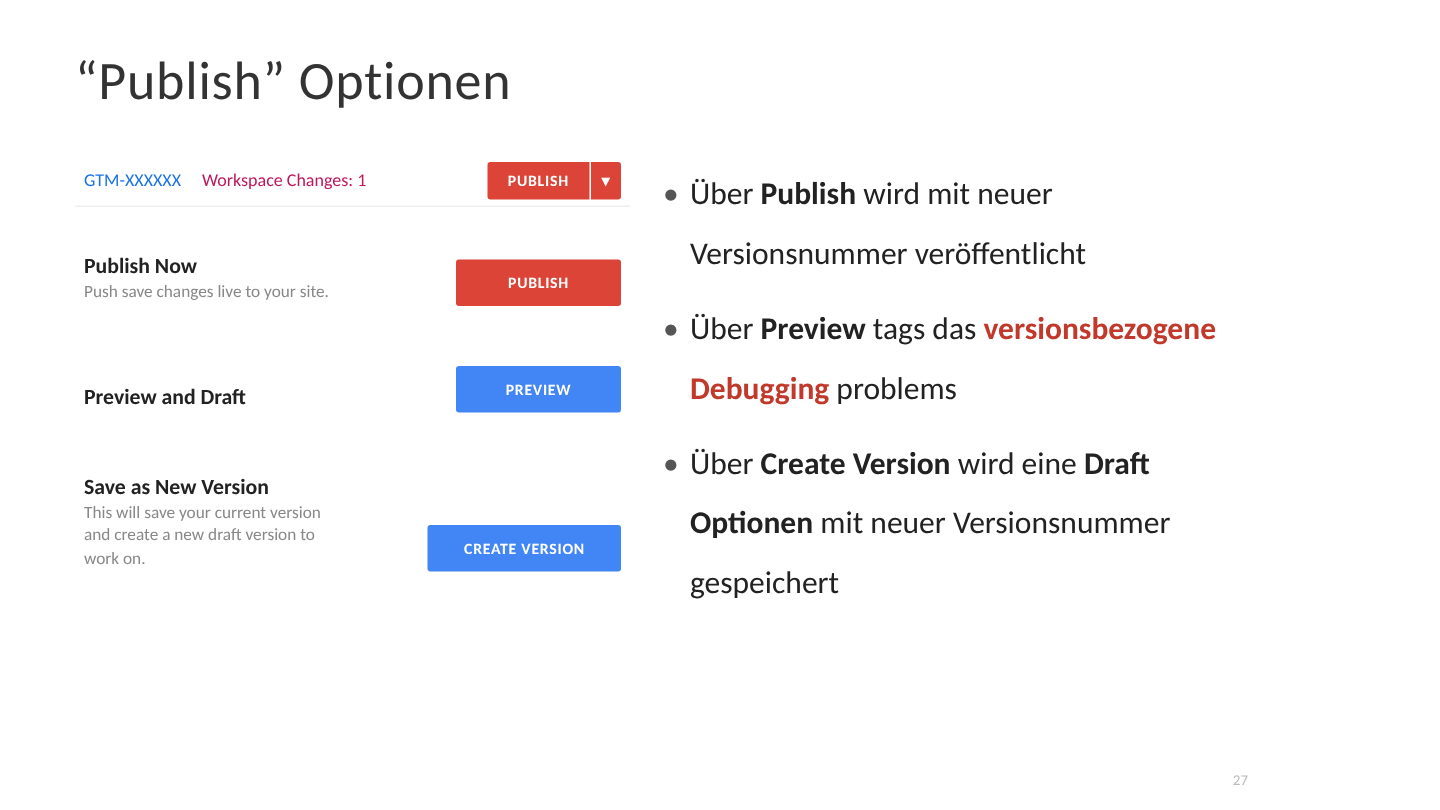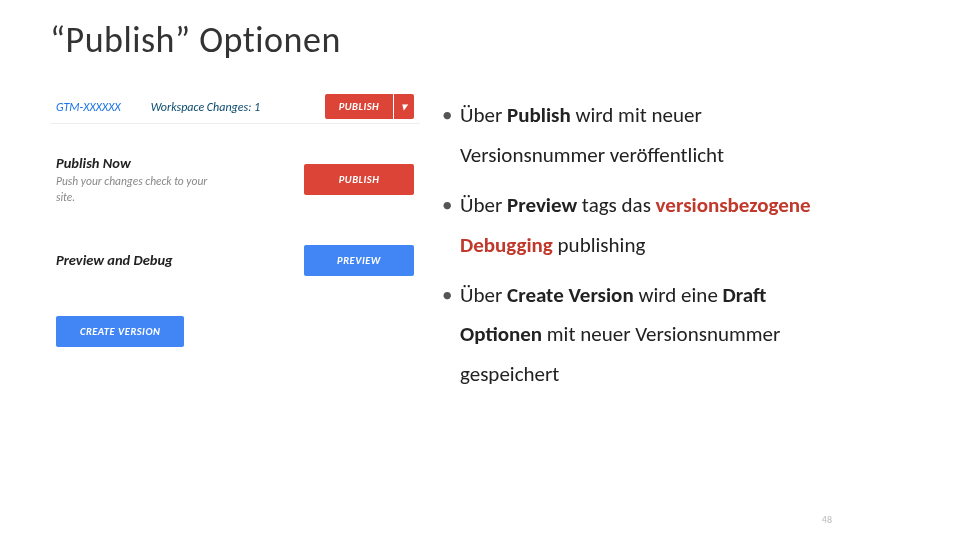--- a/index.html
+++ b/index.html
@@ -1,40 +1,40 @@
 <!DOCTYPE html>
 <html><head>
 <meta charset="utf-8">
 <style>
   * { box-sizing: border-box; margin: 0; padding: 0; }
   html, body { width: 960px; height: 540px; font-family: "Segoe UI", Calibri, Arial, sans-serif; background: #fff; color: #222; }
-  .slide { position: relative; width: 856px; height: 540px; padding: 18px 40px 20px 50px; }
+  .slide { position: relative; width: 856px; height: 540px; padding: 32px 40px 20px 50px; }
   .title { font-size: 36px; font-weight: 400; color: #333; margin-bottom: 28px; letter-spacing: .5px; }
   .content { display: flex; gap: 22px; }
-  .left-col { width: 370px; display: flex; flex-direction: column; gap: 20px; font-style: italic; }
+  .left-col { width: 370px; display: flex; flex-direction: column; gap: 20px; }
   .right-col { flex: 1; font-size: 21px; line-height: 1.9; padding-top: 6px; }
   .right-col .bullet { display: flex; margin-bottom: 10px; }
   .right-col .dot { width: 18px; flex-shrink: 0; color: #555; }
   .right-col .txt { flex: 1; }
   .right-col .bold { font-weight: 700; }
   .right-col .red { color: #c0392b; font-weight: 700; }
 
   
   .gtm-bar { display: flex; align-items: center; gap: 14px; background: #fff; padding: 4px 6px; border-bottom: 1px solid #eee; font-size: 12px; }
   .gtm-id { color: #1a73e8; font-weight: 500; }
-  .gtm-changes { color: #0c4a6e; margin-left: 16px; }
+  .gtm-changes { color: #be185d; }
   .pill { display: inline-flex; align-items: center; justify-content: center; font-size: 10.5px; font-weight: 700; letter-spacing: .5px; color: #fff; border-radius: 2px; text-transform: uppercase; }
   .pill.red { background: #db4437; }
   .pill.blue { background: #4285f4; }
   .pill.split-main { padding: 6px 14px; border-top-right-radius: 0; border-bottom-right-radius: 0; }
   .pill.split-arrow { padding: 6px 7px; border-top-left-radius: 0; border-bottom-left-radius: 0; margin-left: 1px; }
   .split { display: flex; margin-left: auto; }
 
   
-  .opt { display: flex; align-items: center; gap: 16px; padding: 10px 6px; }
+  .opt { display: flex; align-items: flex-end; gap: 16px; padding: 10px 6px; }
   .opt .text { flex: 1; }
   .opt h4 { font-size: 14.5px; font-weight: 700; color: #222; margin-bottom: 2px; }
   .opt p { font-size: 11.5px; color: #888; line-height: 1.35; max-width: 170px; }
   .opt .pill.big { padding: 9px 24px; min-width: 110px; text-align: center; font-size: 10.5px; }
 
   .page-num { position: absolute; right: 24px; bottom: 14px; font-size: 10px; color: #bbb; }
 </style>
 </head>
 <body>
 
@@ -49,53 +49,57 @@
         <span class="gtm-changes">Workspace Changes: 1</span>
         <span class="split">
           <span class="pill red split-main">PUBLISH</span>
           <span class="pill red split-arrow">▾</span>
         </span>
       </div>
 
       <div class="opt">
         <div class="text">
           <h4>Publish Now</h4>
-          <p>Push your changes check to your site.</p>
+          <p>Push save changes live to your site.</p>
         </div>
         <span class="pill red big">PUBLISH</span>
       </div>
 
       <div class="opt">
         <div class="text">
-          <h4>Preview and Debug</h4>
+          <h4>Preview and Draft</h4>
         </div>
         <span class="pill blue big">PREVIEW</span>
       </div>
 
       <div class="opt">
+        <div class="text">
+          <h4>Save as New Version</h4>
+          <p>This will save your current version and create a new draft version to work on.</p>
+        </div>
         <span class="pill blue big">CREATE VERSION</span>
       </div>
     </div>
 
     <div class="right-col">
       <div class="bullet">
         <span class="dot">•</span>
         <span class="txt">
           <span>Über </span><span class="bold">Publish</span><span> wird mit neuer Versionsnummer veröffentlicht</span>
         </span>
       </div>
       <div class="bullet">
         <span class="dot">•</span>
         <span class="txt">
-          <span>Über </span><span class="bold">Preview</span><span> tags das </span><span class="red">versionsbezogene Debugging</span><span> publishing</span>
+          <span>Über </span><span class="bold">Preview</span><span> tags das </span><span class="red">versionsbezogene Debugging</span><span> problems</span>
         </span>
       </div>
       <div class="bullet">
         <span class="dot">•</span>
         <span class="txt">
           <span>Über </span><span class="bold">Create Version</span><span> wird eine </span><span class="bold">Draft Optionen</span><span> mit neuer Versionsnummer gespeichert</span>
         </span>
       </div>
     </div>
   </div>
 
-  <div class="page-num">48</div>
+  <div class="page-num">27</div>
 </div>
 
 </body></html>

